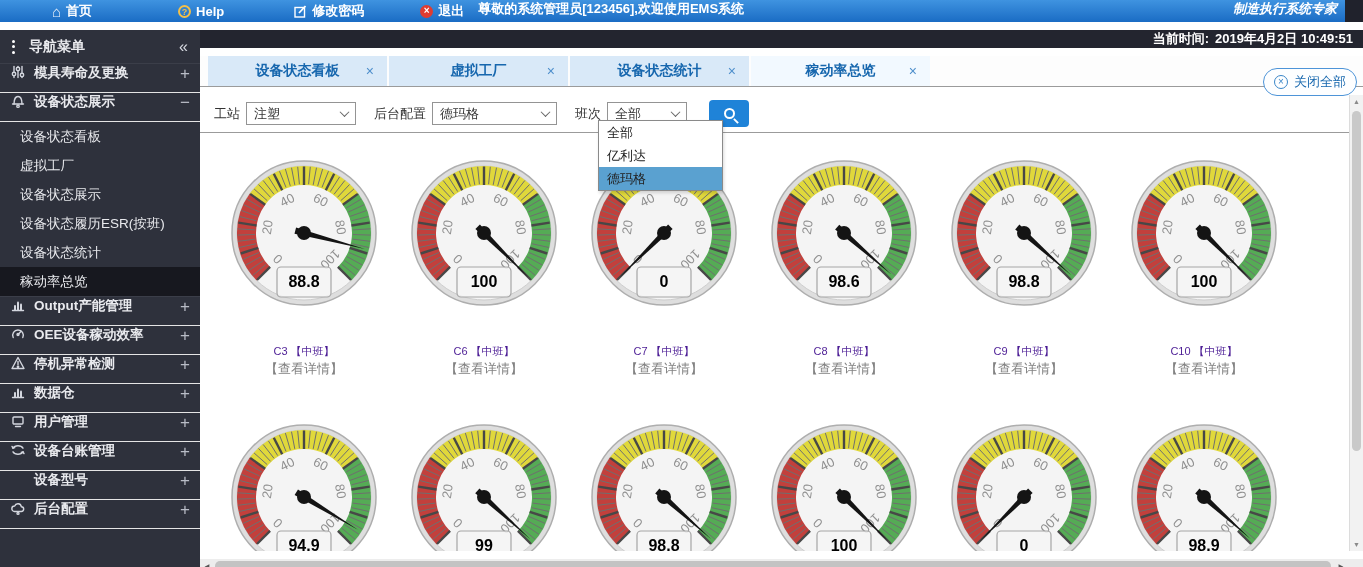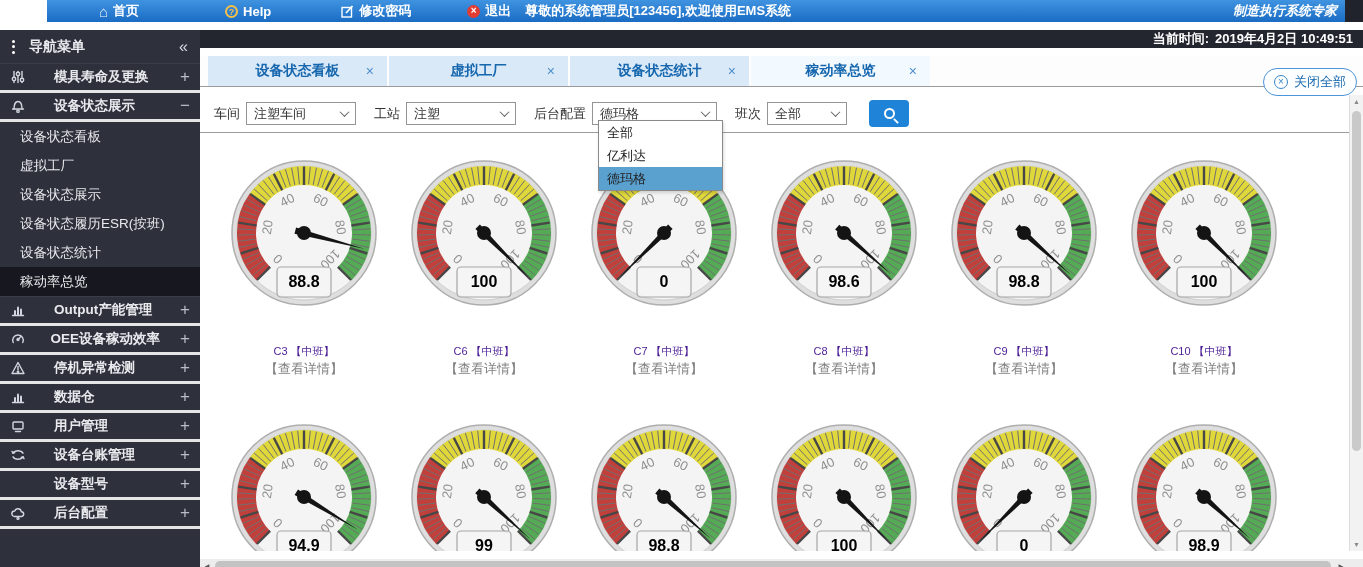--- a/index.html
+++ b/index.html
@@ -3,21 +3,21 @@
 <meta charset="utf-8">
 <style>
   * { box-sizing: border-box; }
   html,body { margin:0; padding:0; }
   body {
     width:1363px; height:567px; position:relative; overflow:hidden;
     background:#fff; font-family:"Liberation Sans","DejaVu Sans",sans-serif;
     -webkit-font-smoothing:antialiased;
   }
   
-  .topbar { height:22px; background:linear-gradient(#3f93e0,#1a6cc4); display:flex; align-items:center; color:#fff; font-size:13px; font-weight:bold;margin-left:47px; }
+  .topbar { height:22px; background:linear-gradient(#3f93e0,#1a6cc4); display:flex; color:#fff; font-size:13px; font-weight:bold; }
   .tb-item { display:flex; align-items:center; gap:5px; cursor:pointer; white-space:nowrap; }
   .it-home { margin-left:52px; } .it-help { margin-left:86px; } .it-pwd { margin-left:70px; } .it-logout { margin-left:56px; }
   .welcome { margin-left:14px; white-space:nowrap; }
   .brand { margin-left:auto; font-style:italic; margin-right:8px; white-space:nowrap; }
   .tb-corner { width:18px; height:22px; background:#20222c; flex-shrink:0; }
   .home-ic::before { content:"⌂"; font-size:15px; color:#eef3fb; font-weight:normal; }
   .help-ic { width:13px; height:13px; border:2px solid #f3c04a; border-radius:50%; display:grid; place-items:center; font-size:9px; color:#f3c04a; }
   .help-ic::before { content:"?"; }
   .logout-ic { width:13px; height:13px; background:#e03c31; border-radius:50%; display:grid; place-items:center; color:#fff; font-size:10px; line-height:1; }
   .logout-ic::before { content:"×"; }
@@ -25,21 +25,21 @@
   .layout { display:flex; height:545px;margin-top:8px; }
   
   .sidebar { width:200px; flex-shrink:0; background:#2e313c; color:#e9eaee; display:flex; flex-direction:column; overflow:hidden; }
   .sb-header { height:33px; display:flex; align-items:center; padding:0 12px; flex-shrink:0; }
   .dots { display:flex; flex-direction:column; gap:2.5px; }
   .dots i { width:3px; height:3px; border-radius:50%; background:#fff; }
   .sb-title { margin-left:14px; font-weight:bold; font-size:14px; }
   .sb-collapse { margin-left:auto; font-size:16px; color:#d6d9e0; cursor:pointer; }
   .sb-collapse::before { content:"«"; }
   .sb-list { flex:1; overflow:hidden; font-size:13.5px; border-top:1px solid #3b3e49; }
-  .sb-section { height:29px; display:flex; align-items:center; padding:0 10px; border-bottom:3px solid #e5e5e5; font-weight:bold; cursor:pointer;gap:20px; }
+  .sb-section { height:29px; display:flex; align-items:flex-start; padding:0 10px; border-bottom:1px solid #e5e5e5; font-weight:bold; cursor:pointer; }
   .sb-ic { width:20px; display:flex; align-items:center; }
   .sb-label { margin-left:4px; white-space:nowrap; }
   .sb-x { margin-left:auto; font-size:17px; font-weight:400; color:#b9bdc7; cursor:pointer; }
   .sb-child { height:29px; display:flex; align-items:center; padding-left:20px; cursor:pointer; font-weight:normal; white-space:nowrap; }
   .sb-child.selected { background:#17181f; }
   .sb-children { border-bottom:1px solid #3b3e49; }
   
   .right { flex:1; display:flex; flex-direction:column; overflow:hidden;gap:8px; }
   .timebar { height:24px; background:#23252f; color:#fff; display:flex; align-items:center; justify-content:flex-end; padding-right:10px; font-size:13px; font-weight:bold; gap:6px; }
   .tabbar { height:43px; background:#fdfdfd; display:flex; align-items:center; padding-left:8px; position:relative; border-bottom:1px solid #9b9b9b; }
@@ -274,27 +274,20 @@
         </div>
         <div class="close-all">
         <span class="circ"></span>
         <span>关闭全部</span>
       </div>
     </div>
 
     <div class="content-row">
       <div class="main">
         <div class="filterbar">
-          <div class="fg">
-            <span>车间</span>
-            <div class="sel w110">
-              <span>注塑车间</span>
-              <span class="chev"></span>
-            </div>
-          </div>
           <div class="fg">
             <span>工站</span>
             <div class="sel w110">
               <span>注塑</span>
               <span class="chev"></span>
             </div>
           </div>
           <div class="fg">
             <span>后台配置</span>
             <div class="sel w125">

